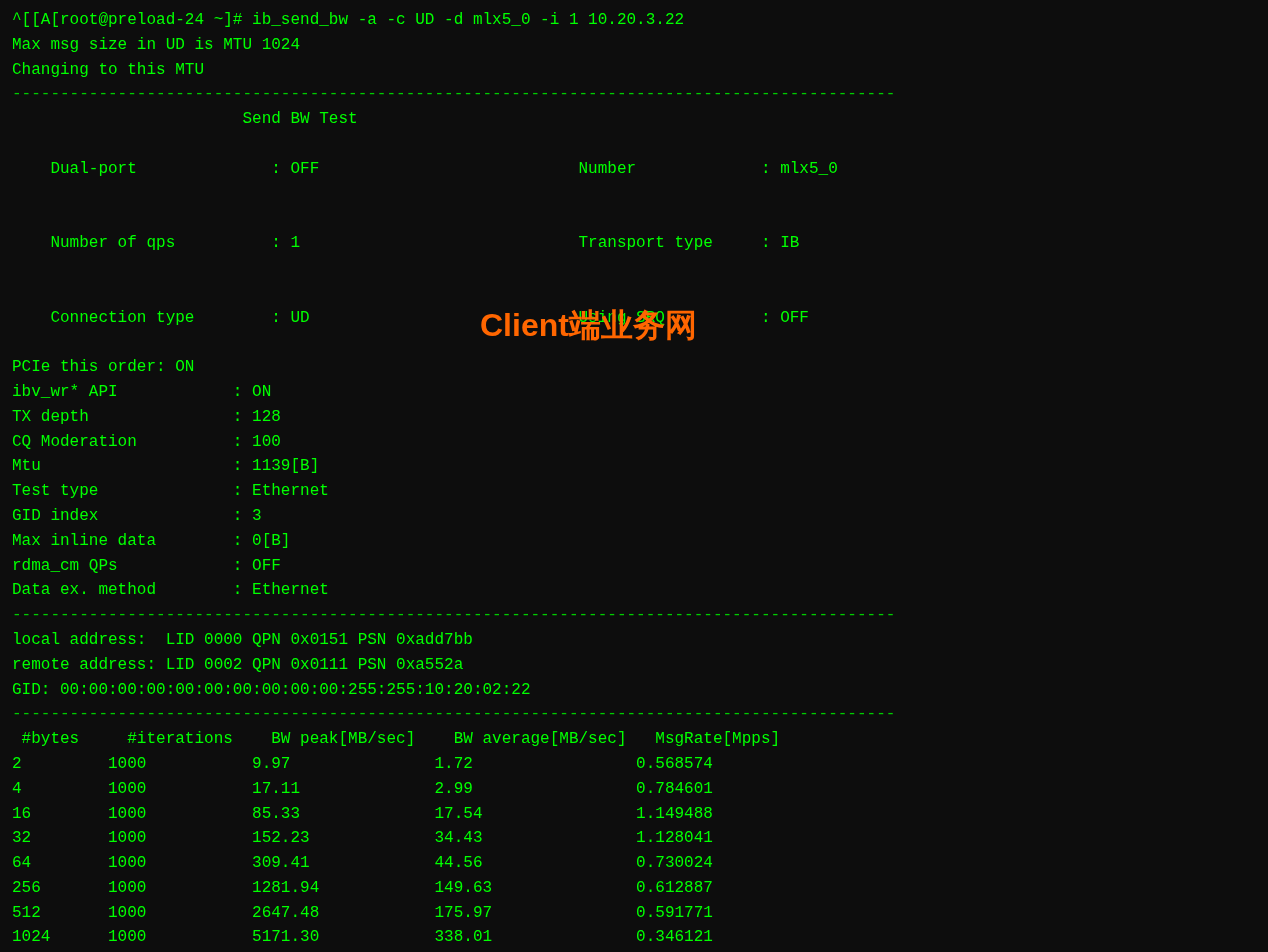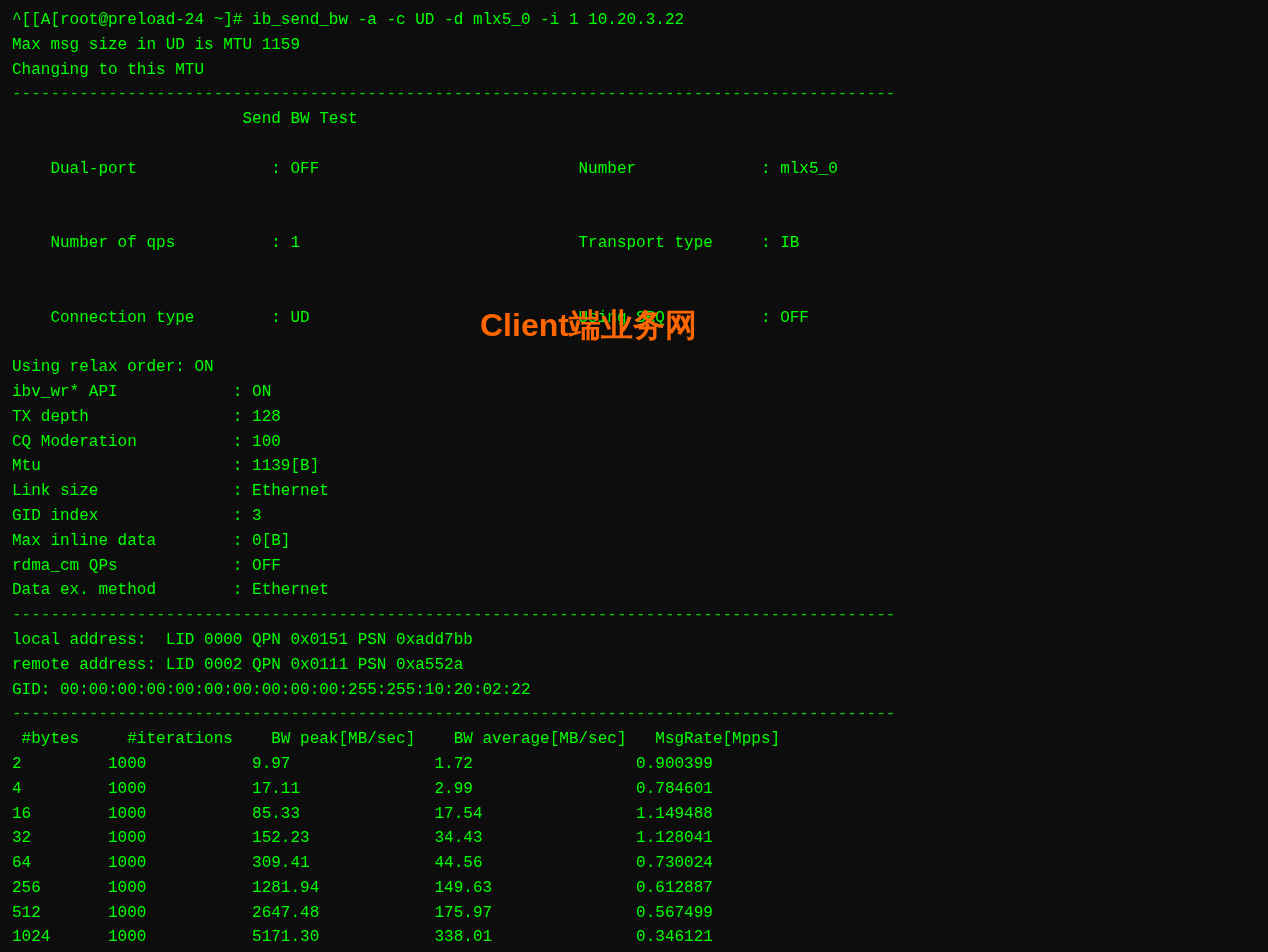--- a/index.html
+++ b/index.html
@@ -53,61 +53,61 @@
       top: 304px;
       left: 480px;
     }
   </style>
 </head>
 <body>
 
 <div class="terminal">
 
   <div class="line bright-green">^[[A[root@preload-24 ~]# ib_send_bw -a -c UD -d mlx5_0 -i 1 10.20.3.22</div>
-  <div class="line bright-green">Max msg size in UD is MTU 1159</div>
+  <div class="line bright-green">Max msg size in UD is MTU 1024</div>
   <div class="line bright-green">Changing to this MTU</div>
   <div class="line dim-green separator">--------------------------------------------------------------------------------------------</div>
   <div class="line bright-green">                        Send BW Test</div>
 
   <div class="line bright-green">
     <span>Dual-port              : OFF                           Number             : mlx5_0</span>
   </div>
   <div class="line bright-green">
     <span>Number of qps          : 1                             Transport type     : IB</span>
   </div>
   <div class="line bright-green">
     <span>Connection type        : UD                            Using SRQ          : OFF</span>
   </div>
-  <div class="line bright-green">Using relax order: ON</div>
+  <div class="line bright-green">PCIe this order: ON</div>
   <div class="line bright-green">ibv_wr* API            : ON</div>
   <div class="line bright-green">TX depth               : 128</div>
   <div class="line bright-green">CQ Moderation          : 100</div>
   <div class="line bright-green">Mtu                    : 1139[B]</div>
-  <div class="line bright-green">Link size              : Ethernet</div>
+  <div class="line bright-green">Test type              : Ethernet</div>
   <div class="line bright-green">GID index              : 3</div>
   <div class="line bright-green">Max inline data        : 0[B]</div>
   <div class="line bright-green">rdma_cm QPs            : OFF</div>
   <div class="line bright-green">Data ex. method        : Ethernet</div>
 
   <div class="line dim-green separator">--------------------------------------------------------------------------------------------</div>
 
   <div class="line bright-green">local address:  LID 0000 QPN 0x0151 PSN 0xadd7bb</div>
   <div class="line bright-green">remote address: LID 0002 QPN 0x0111 PSN 0xa552a</div>
   <div class="line bright-green">GID: 00:00:00:00:00:00:00:00:00:00:255:255:10:20:02:22</div>
 
   <div class="line dim-green separator">--------------------------------------------------------------------------------------------</div>
 
   <div class="line bright-green"> #bytes     #iterations    BW peak[MB/sec]    BW average[MB/sec]   MsgRate[Mpps]</div>
 
   <div id="table-rows">
-      <div class="line bright-green">2         1000           9.97               1.72                 0.900399</div>
+      <div class="line bright-green">2         1000           9.97               1.72                 0.568574</div>
       <div class="line bright-green">4         1000           17.11              2.99                 0.784601</div>
       <div class="line bright-green">16        1000           85.33              17.54                1.149488</div>
       <div class="line bright-green">32        1000           152.23             34.43                1.128041</div>
       <div class="line bright-green">64        1000           309.41             44.56                0.730024</div>
       <div class="line bright-green">256       1000           1281.94            149.63               0.612887</div>
-      <div class="line bright-green">512       1000           2647.48            175.97               0.567499</div>
+      <div class="line bright-green">512       1000           2647.48            175.97               0.591771</div>
       <div class="line bright-green">1024      1000           5171.30            338.01               0.346121</div>
     </div>
 
   <div class="overlay-text">Client端业务网</div>
 
 </div>
 
 </body></html>

